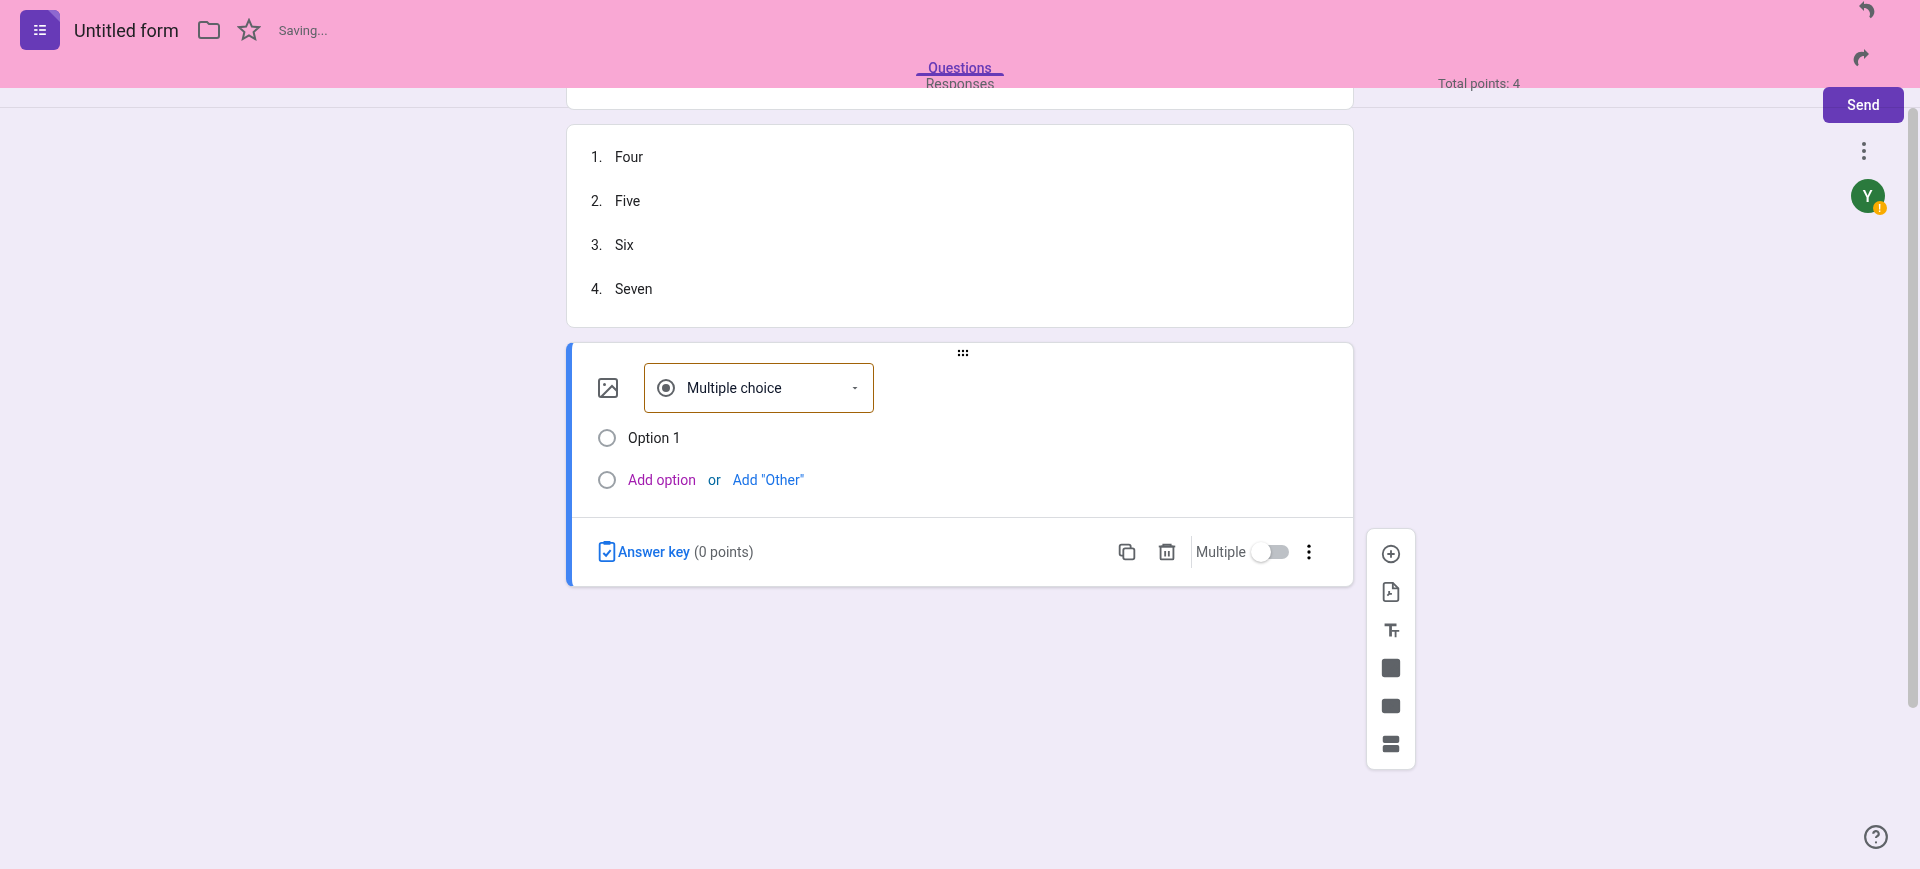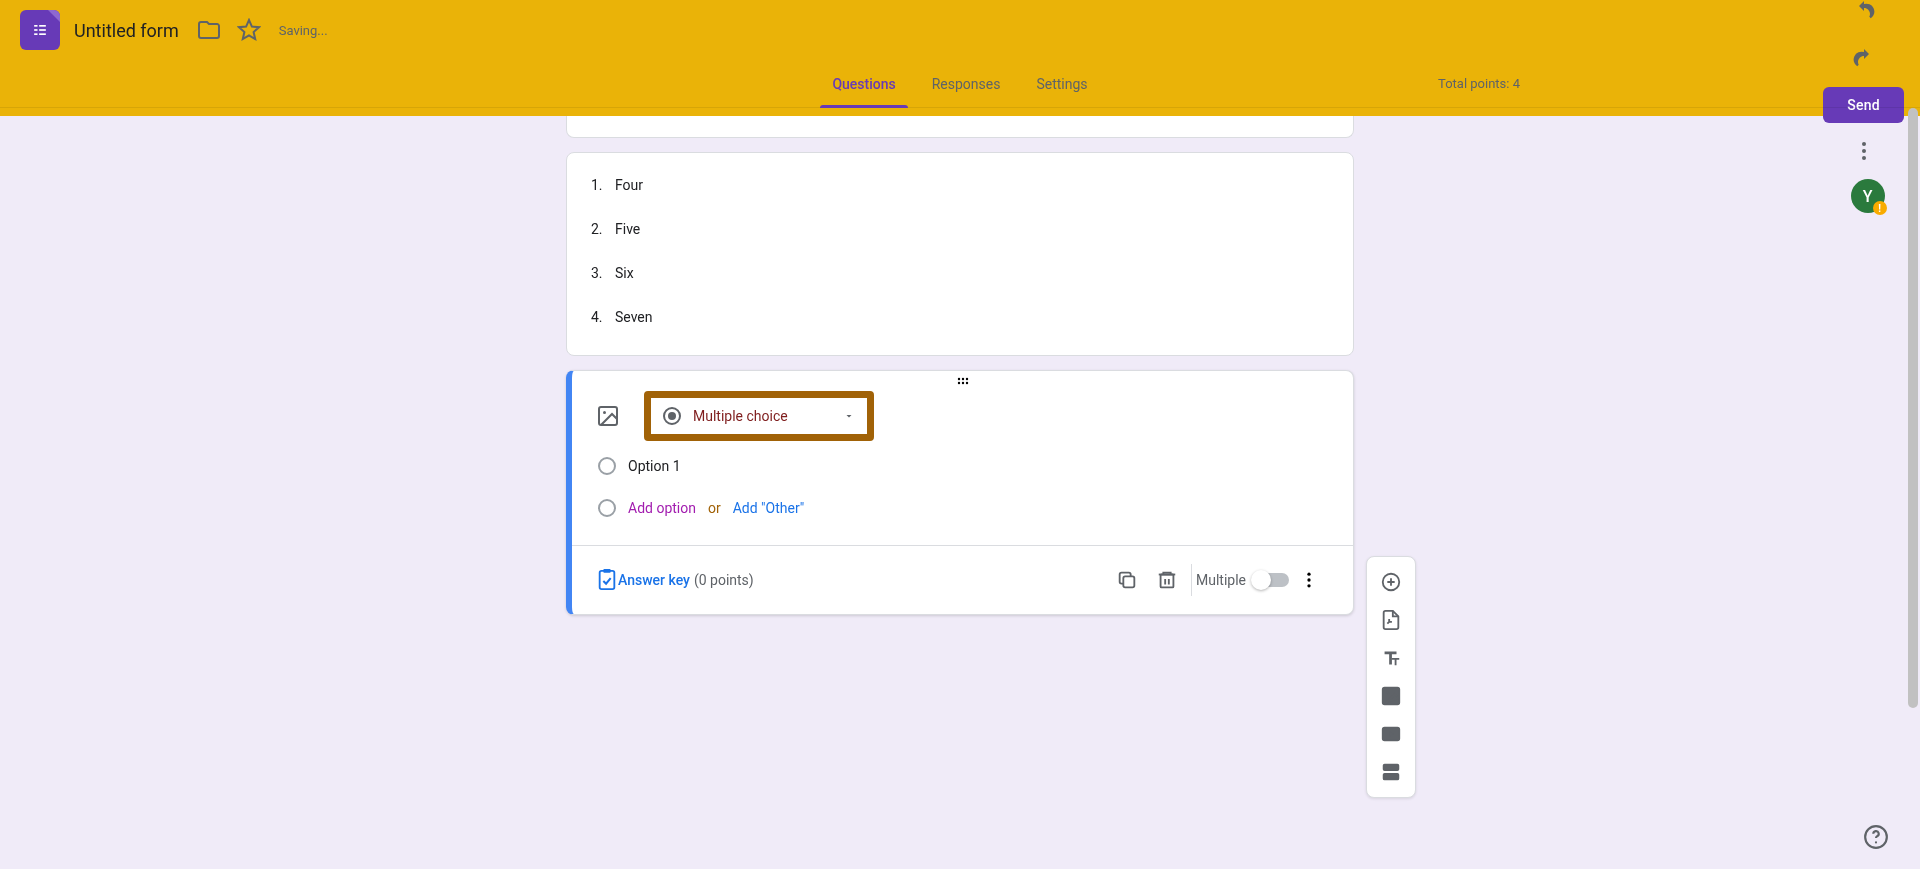--- a/index.html
+++ b/index.html
@@ -1,34 +1,34 @@
 <!DOCTYPE html>
 <html><head>
 <meta charset="utf-8">
 <style>
   * { box-sizing: border-box; margin: 0; padding: 0; font-family: Roboto, Arial, sans-serif; }
   body { background: #f0ebf8; width: 1920px; height: 869px; overflow: hidden; position: relative; }
 
   
-  .header { background: #eab308; height: 116px; position: relative; }
+  .header { background: #f9a8d4; height: 88px; position: relative; }
   .header-top { display: flex; align-items: center; height: 60px; padding: 0 12px; }
   .logo { width: 40px; height: 40px; background: #673ab7; border-radius: 6px; margin-left: 8px; display: flex; align-items: center; justify-content: center; position: relative; }
   .logo::before { content:""; position:absolute; top:0; right:0; width:12px; height:12px; background:#8e68d0; border-radius:0 6px 0 0; clip-path: polygon(0 0, 100% 100%, 100% 0); }
   .logo svg { width: 20px; height: 20px; }
   .title { font-size: 18px; color: #202124; margin-left: 14px; }
   .icon-btn { width: 40px; height: 40px; border-radius: 50%; display: flex; align-items: center; justify-content: center; cursor: pointer; color: #5f6368; }
   .icon-btn svg { width: 24px; height: 24px; fill: currentColor; }
   .saving { font-size: 13px; color: #5f6368; margin-left: 10px; }
   .spacer { flex: 1; }
   .header-right { display: flex; align-items: center; gap: 8px; padding-right: 4px; flex-direction: column; }
   .send-btn { background: #673ab7; color: #fff; border: none; border-radius: 6px; height: 36px; padding: 0 24px; font-size: 14px; font-weight: 500; cursor: pointer; letter-spacing: .25px; }
   .avatar { width: 34px; height: 34px; border-radius: 50%; background: #2a7a3d; color: #fff; display: flex; align-items: center; justify-content: center; font-weight: 500; position: relative; margin-left: 8px; }
   .avatar-badge { position: absolute; bottom: -2px; right: -2px; width: 14px; height: 14px; background: #f9ab00; border-radius: 50%; display: flex; align-items: center; justify-content: center; font-size: 10px; color: #fff; font-weight: bold; }
 
-  .tabs-row { display: flex; align-items: center; justify-content: center; height: 48px; position: relative; border-bottom: 1px solid rgba(0,0,0,0.08); }
+  .tabs-row { display: flex; align-items: center; justify-content: center; height: 48px; position: relative; border-bottom: 1px solid rgba(0,0,0,0.08); flex-direction: column; }
   .tab { padding: 0 12px; height: 48px; display: flex; align-items: center; font-size: 14px; color: #5f6368; cursor: pointer; position: relative; margin: 0 6px; }
   .tab.active { color: #673ab7; font-weight: 500; }
   .tab.active::after { content:""; position:absolute; left:0; right:0; bottom:0; height:3px; background:#673ab7; border-radius:3px 3px 0 0; }
   .points-label { position: absolute; right: 400px; font-size: 13px; color: #5f6368; }
 
   
   .main { display: flex; justify-content: center; padding-top: 0; position: relative; }
   .col { width: 788px; }
   .card { background: #fff; border-radius: 8px; margin-bottom: 14px; position: relative; border: 1px solid #dadce0; }
   .card.partial-top { border-top: none; border-radius: 0 0 8px 8px; height: 22px; }
@@ -42,31 +42,31 @@
   
   .card.active-card { border-left: 6px solid #4285f4; padding: 0 24px 0 24px; border-radius: 8px; box-shadow: 0 1px 3px rgba(0,0,0,0.15); border-top:1px solid #dadce0; border-right:1px solid #dadce0; border-bottom:1px solid #dadce0; }
   .drag-handle { height: 20px; display: flex; align-items: center; justify-content: center; color: #9aa0a6; cursor: move; }
   .drag-handle svg { width: 24px; height: 10px; }
   .q-row { display: flex; align-items: center; gap: 24px; margin-bottom: 16px; }
   .q-input-wrap { flex: 1; position: relative; }
   .q-input { width: 100%; border: none; border-bottom: 1px solid #80868b; background: #f8f9fa; padding: 16px 16px; font-size: 16px; color: #202124; outline: none; border-radius: 4px 4px 0 0; }
   .q-input::placeholder { color:#5f6368; }
   .red-box { position: absolute; left: -10px; top: -12px; width: 44px; height: 62px; border: 3px solid #e53935; pointer-events: none; }
   .img-icon { width: 24px; height: 24px; color: #5f6368; cursor:pointer; }
-  .type-select { width: 230px; height: 50px; border: 7px solid #a16207; border-radius: 4px; display: flex; align-items: center; padding: 0 12px; font-size: 14px; color: #7f1d1d; cursor: pointer; justify-content: space-between; }
+  .type-select { width: 230px; height: 50px; border: 1px solid #a16207; border-radius: 4px; display: flex; align-items: center; padding: 0 12px; font-size: 14px; color: #0f172a; cursor: pointer; justify-content: space-between; }
   .type-select .left { display: flex; align-items: center; gap: 12px; }
   .radio-mark { width: 18px; height: 18px; border-radius: 50%; border: 2px solid #5f6368; display: flex; align-items: center; justify-content: center; }
   .radio-mark .dot { width: 8px; height: 8px; border-radius: 50%; background: #5f6368; }
 
   .option-row { display: flex; align-items: center; gap: 12px; margin-bottom: 24px; padding-left: 2px; }
   .opt-radio { width: 18px; height: 18px; border-radius: 50%; border: 2px solid #9aa0a6; flex-shrink: 0; }
   .opt-label { font-size: 14px; color: #202124; }
   .add-opt-row { display:flex; align-items:center; gap:12px; margin-bottom: 28px; padding-left:2px; }
   .add-opt-text { font-size: 14px; color: #a21caf; }
-  .or-text { font-size: 14px; color: #a16207; }
+  .or-text { font-size: 14px; color: #0369a1; }
   .add-other { font-size: 14px; color: #1a73e8; cursor: pointer; }
 
   .divider { height: 1px; background: #dadce0; margin: 0 -24px 0 -24px; }
   .footer-row { display: flex; align-items: center; padding: 14px 0 14px 0; }
   .answer-key-icon { width: 22px; height: 22px; display:flex; align-items:center; justify-content:center; }
   .answer-key-icon svg { fill:#1a73e8; }
   .answer-key-label { color: #1a73e8; font-size: 14px; font-weight: 500; cursor:pointer; }
   .points { color: #5f6368; font-size: 14px; margin-left: 4px; }
   .footer-spacer { flex:1; }
   .footer-icon { width:40px; height:40px; display:flex; align-items:center; justify-content:center; color:#5f6368; cursor:pointer; border-radius:50%; }

